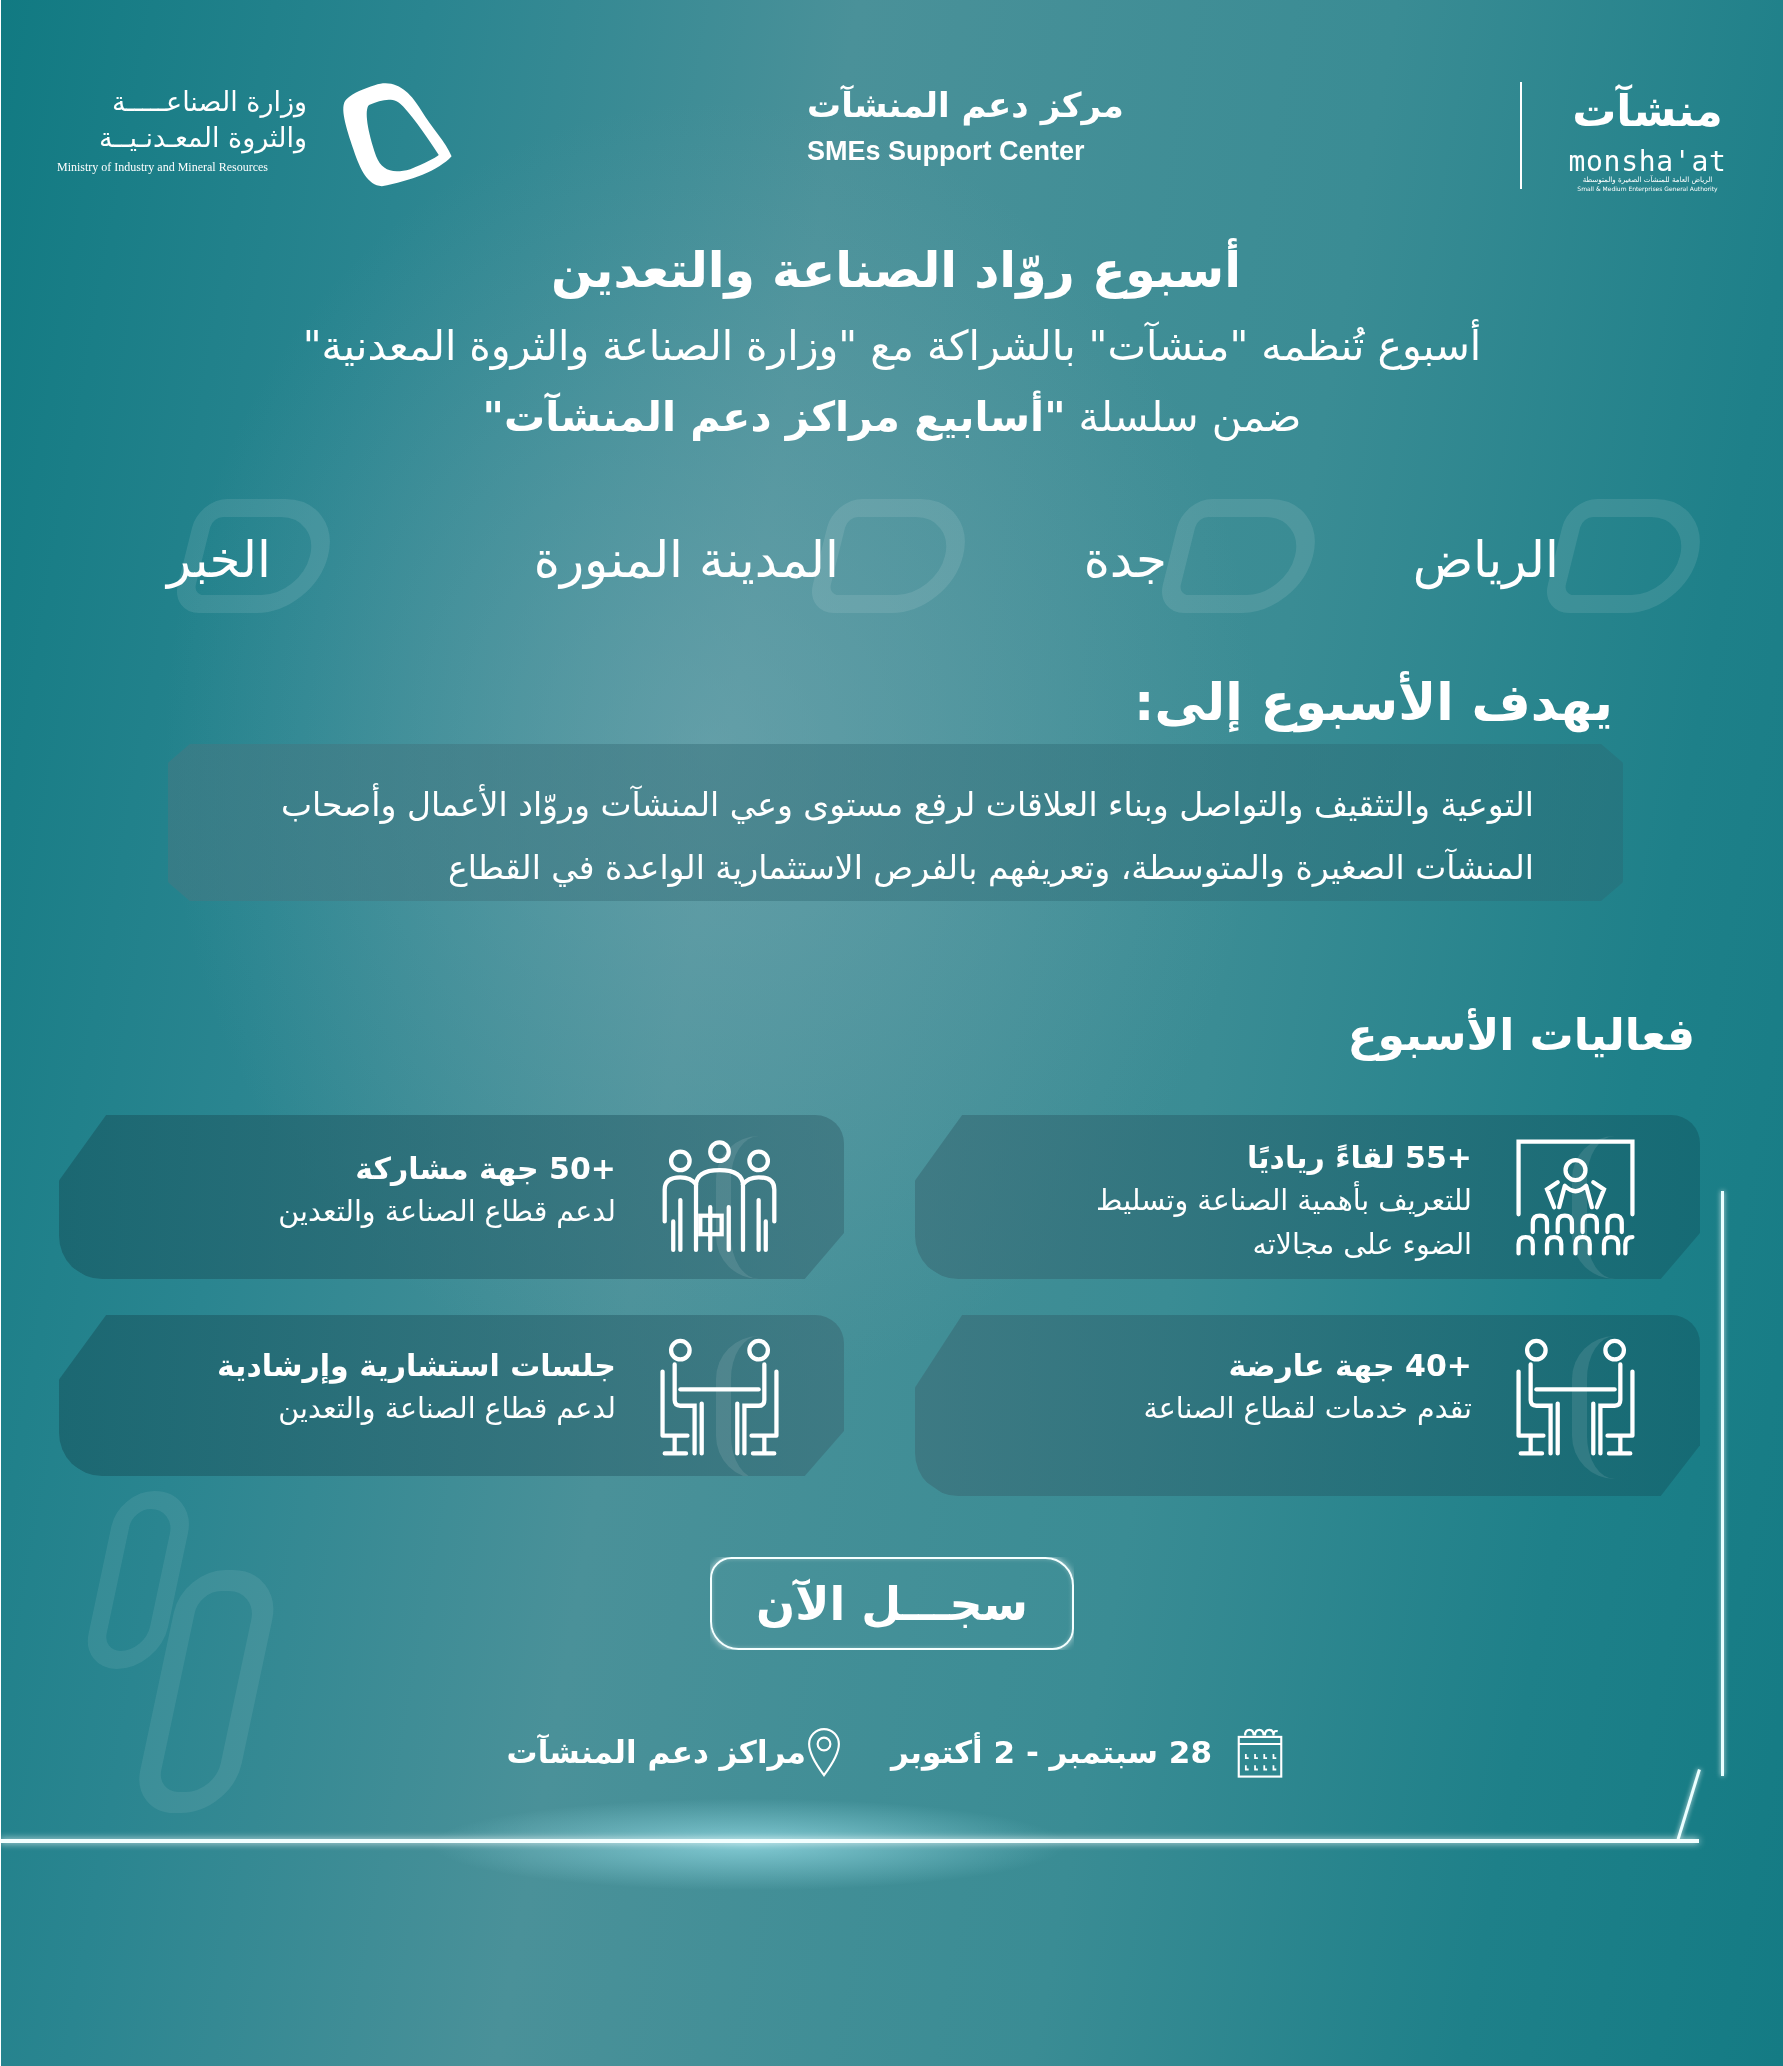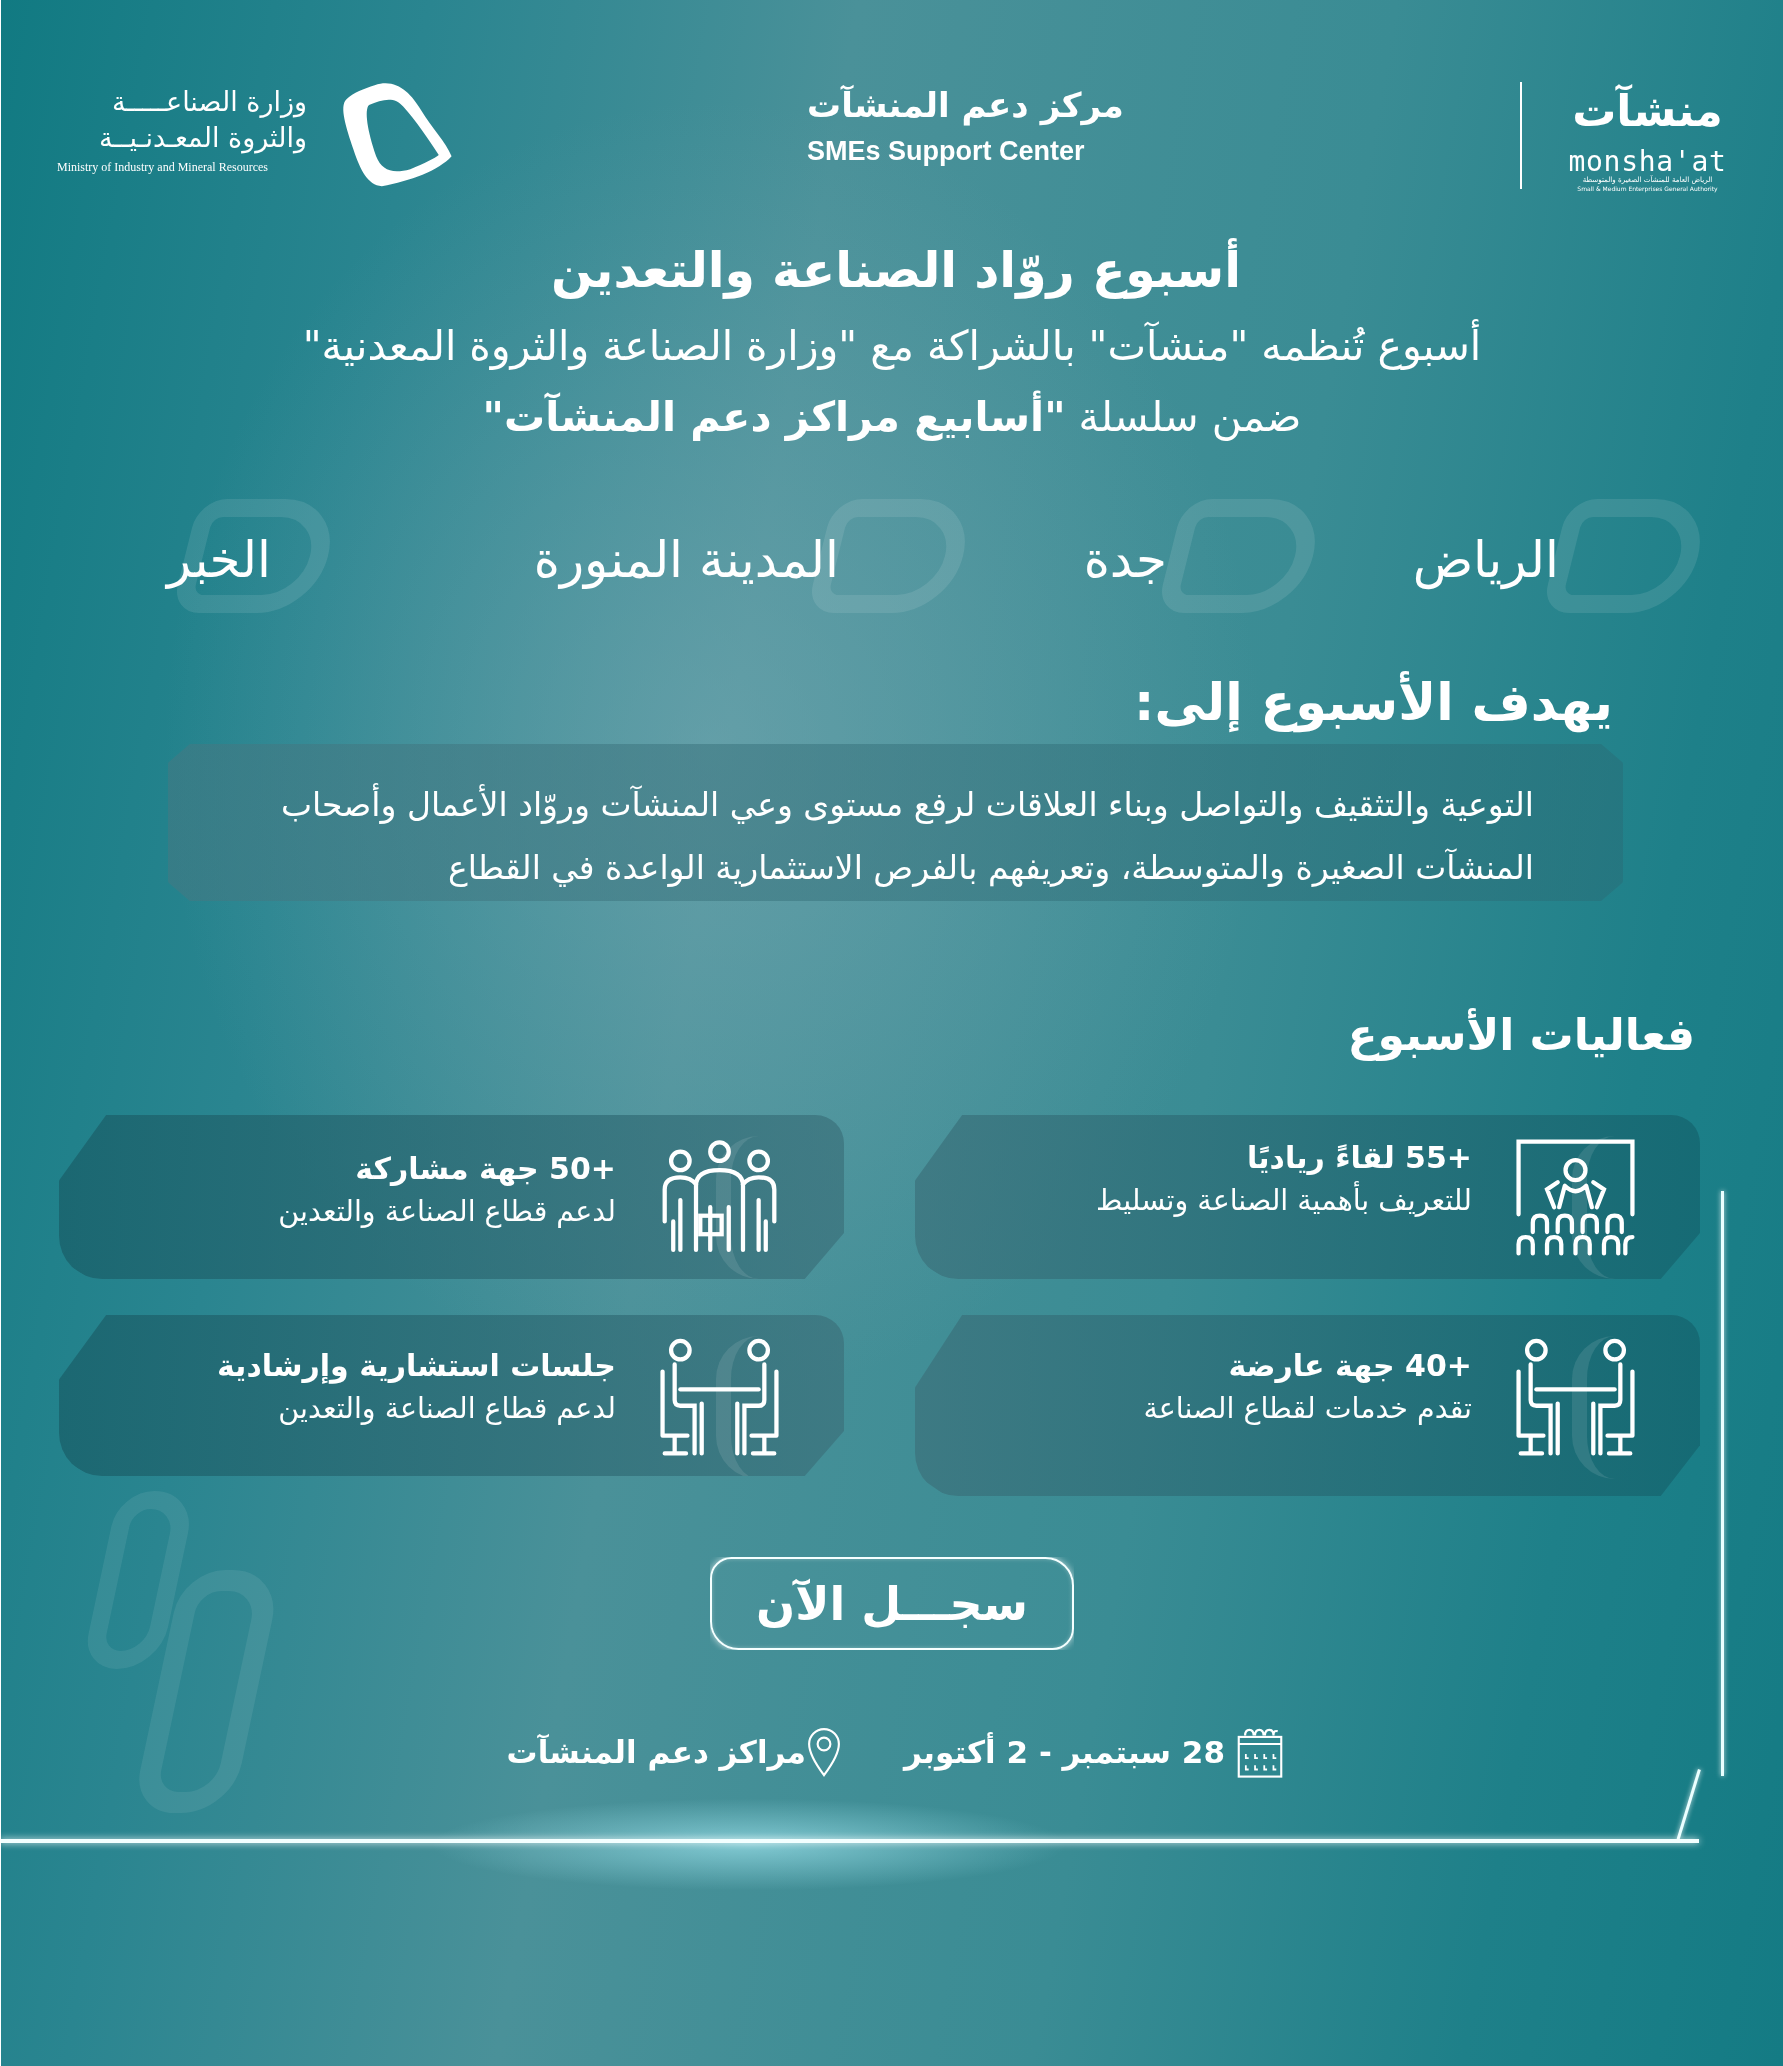--- a/index.html
+++ b/index.html
@@ -87,21 +87,21 @@
   .cta {
     left: 710px; top: 1557px; width: 364px; height: 93px;
     border: 2.9px solid #f5ffff; box-shadow: 0 0 7.1px rgba(255,255,255,0.7), inset 0 0 4.3px rgba(255,255,255,0.3);
     clip-path: polygon(6% 0, 100% 0, 100% 100%, 94% 100%, 0 100%, 0 0);
     border-radius: 21.4px 28.5px 21.4px 28.5px;
     display: flex; align-items: center; justify-content: center;
     font-size: 46px; font-weight: bold; background: rgba(255,255,255,0.02); cursor: pointer;
   }
 
   
-  .info-date { right: 499px; top: 1727px; display: flex; align-items: center; gap: 10px; text-align: center; }
+  .info-date { right: 499px; top: 1727px; display: flex; align-items: center; gap: 23px; text-align: center; }
   .info-loc { right: 942px; top: 1727px; display: flex; align-items: center; }
   .info-text { font-size: 31px; font-weight: bold; line-height: 43px; white-space: nowrap; }
 </style>
 </head>
 <body>
 
 <div class="city-deco" style="left:1555px;"></div>
 <div class="city-deco" style="left:1170px;"></div>
 <div class="city-deco" style="left:820px;"></div>
 <div class="city-deco" style="left:185px;"></div>
@@ -152,20 +152,21 @@
   <svg class="card-icon" viewBox="0 0 170 170" fill="none" stroke="#fff" stroke-width="6" stroke-linecap="round">
     <path d="M5 110 V8 H165 V110"></path>
     <circle cx="85" cy="48" r="14"></circle>
     <path d="M60 65 L45 75 L55 100 M110 65 L125 75 L115 100 M70 70 Q85 85 100 70 M70 70 L62 100 M100 70 L108 100"></path>
     <path d="M25 135 V122 Q25 112 35 112 Q45 112 45 122 V135 M60 135 V122 Q60 112 70 112 Q80 112 80 122 V135 M95 135 V122 Q95 112 105 112 Q115 112 115 122 V135 M130 135 V122 Q130 112 140 112 Q150 112 150 122 V135"></path>
     <path d="M5 165 V152 Q5 142 15 142 Q25 142 25 152 V165 M45 165 V152 Q45 142 55 142 Q65 142 65 152 V165 M85 165 V152 Q85 142 95 142 Q105 142 105 152 V165 M125 165 V152 Q125 142 135 142 Q145 142 145 152 V165 M155 165 V152 Q155 142 165 142"></path>
   </svg>
   <div class="card-text">
     <span class="card-title">+55 لقاءً رياديًا</span>
     <span class="card-line">للتعريف بأهمية الصناعة وتسليط</span>
+    <span class="card-line">الضوء على مجالاته</span>
   </div>
 </div>
 
 <div class="card" style="left:59px; top:1115px; width:785px;">
   <div class="ghost"></div>
   <svg class="card-icon" viewBox="0 0 170 170" fill="none" stroke="#fff" stroke-width="6" stroke-linecap="round">
     <circle cx="30" cy="35" r="13"></circle>
       <circle cx="85" cy="22" r="13"></circle>
       <circle cx="140" cy="35" r="13"></circle>
     <path d="M8 120 V75 Q8 58 30 58 Q45 58 52 68"></path>

